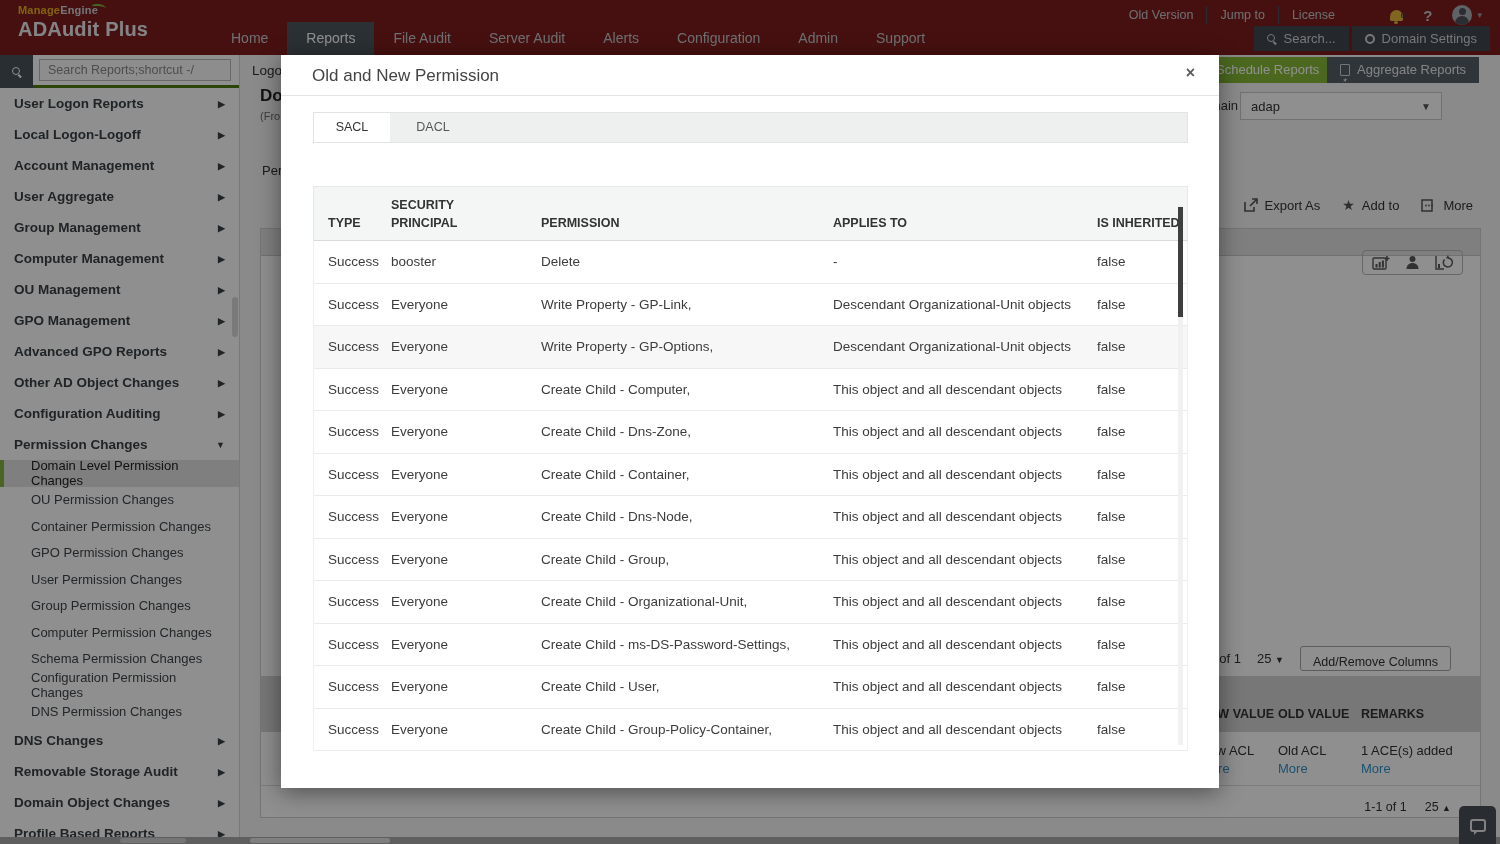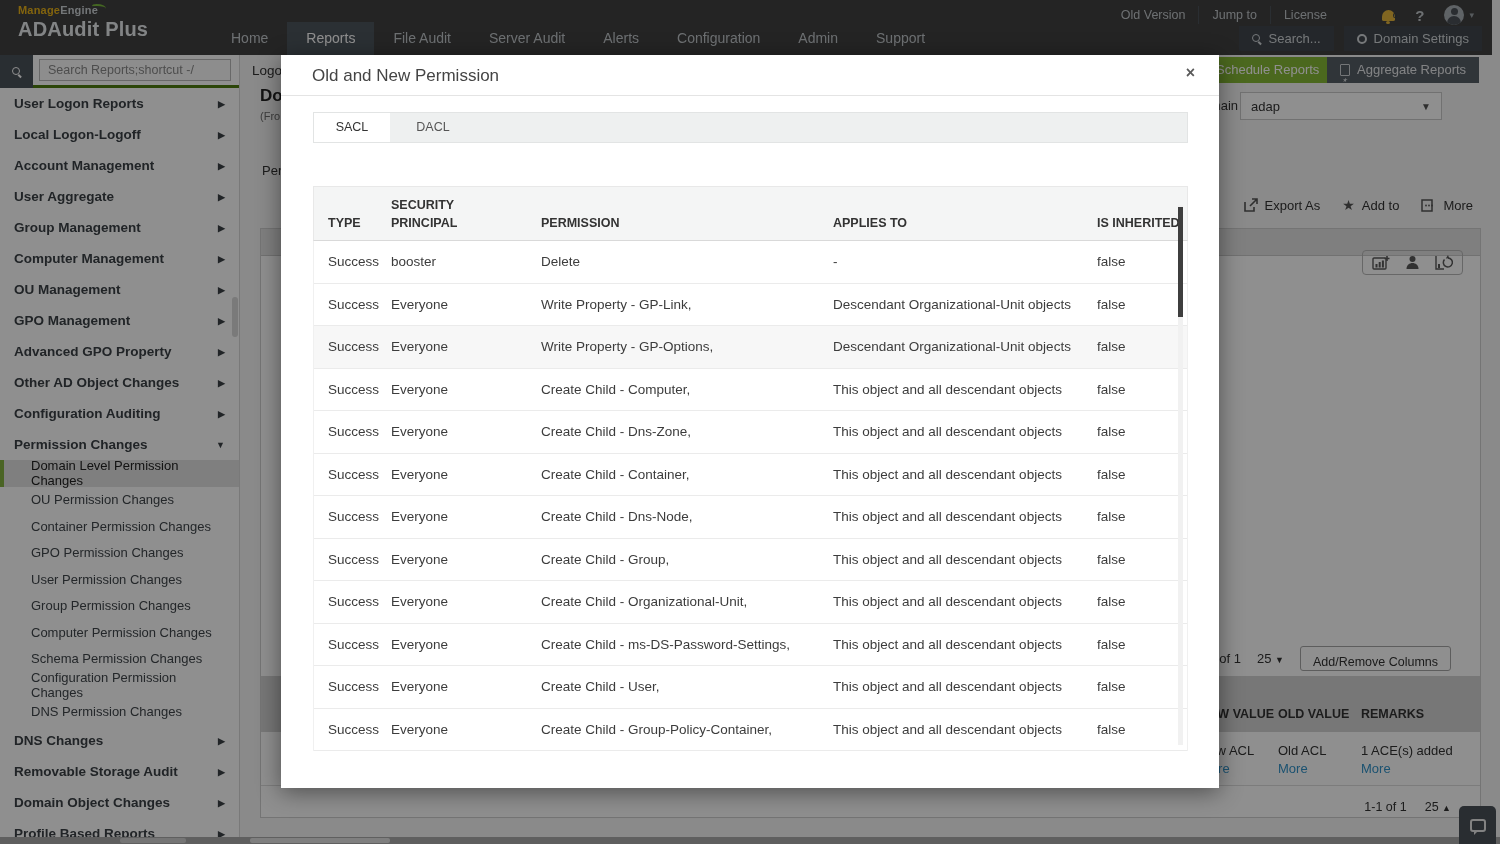--- a/index.html
+++ b/index.html
@@ -1,20 +1,20 @@
 <!DOCTYPE html>
 <html><head>
 <meta charset="utf-8">
 <style>
   * { margin:0; padding:0; box-sizing:border-box; }
   html,body { width:1500px; height:844px; overflow:hidden; }
   body { position:relative; font-family:"Liberation Sans", sans-serif; background:#f6f6f6; }
 
   
-  .topbar { position:absolute; top:0; left:0; right:8px; height:55px; background:#404040; z-index:10; }
+  .topbar { position:absolute; top:0; left:0; right:0; height:55px; background:#7f1d1d; z-index:10; }
   .brand { position:absolute; left:18px; top:4px; }
   .brand-top { font-size:11px; font-weight:bold; letter-spacing:.2px; }
   .brand-top .manage { color:#e9b219; }
   .brand-top .engine { color:#cdd2d6; }
   .brand-top .swoosh { display:inline-block; width:14px; height:7px; border-top:2px solid #7ab83d; border-radius:50% 100% 0 0; margin-left:-6px; vertical-align:top; }
   .product { font-size:20px; font-weight:bold; color:#e8ebee; margin-top:2px; letter-spacing:.2px; }
   nav.mainnav { position:absolute; left:212px; bottom:0; height:33px; display:flex; }
   .nav-item { line-height:33px; padding:0 19px; font-size:14px; color:#c3c8cc; cursor:pointer; }
   .nav-item.active { background:#4e565e; color:#ffffff; }
   .top-links { position:absolute; top:6px; right:152px; display:flex; align-items:center; }
@@ -23,21 +23,21 @@
   .top-icons { position:absolute; top:5px; right:18px; display:flex; align-items:center; gap:20px; }
   .bell { position:relative; width:13px; height:11px; background:#e7b73c; border-radius:7px 7px 2px 2px; display:inline-block; cursor:pointer; }
   .bell::after { content:""; position:absolute; left:4px; bottom:-3px; width:4px; height:3px; background:#e7b73c; border-radius:50%; }
   .bell .badge { position:absolute; right:-2px; top:1px; font-size:8px; font-weight:bold; color:#394046; }
   .help { font-size:15px; color:#c3c8cc; font-weight:bold; cursor:pointer; }
   .avatar-wrap { display:flex; align-items:center; gap:5px; cursor:pointer; }
   .avatar { position:relative; width:20px; height:20px; border-radius:50%; background:#a9b0b6; overflow:hidden; }
   .avatar::before { content:""; position:absolute; left:6.5px; top:3px; width:7px; height:7px; border-radius:50%; background:#4b5158; }
   .avatar::after { content:""; position:absolute; left:3px; top:11px; width:14px; height:9px; border-radius:7px 7px 0 0; background:#4b5158; }
   .caret { font-size:9px; color:#9aa1a7; }
-  .chips { position:absolute; right:10px; bottom:4px; display:flex; gap:10px; }
+  .chips { position:absolute; right:10px; bottom:4px; display:flex; gap:3px; }
   .chip { display:flex; align-items:center; gap:7px; background:#40474e; padding:5px 13px; font-size:13px; color:#d2d6d9; cursor:pointer; }
   .mag { position:relative; width:10px; height:10px; display:inline-block; }
   .mag::before { content:""; position:absolute; left:0; top:0; width:6px; height:6px; border:1.5px solid #d2d6d9; border-radius:50%; }
   .mag::after { content:""; position:absolute; left:7px; top:7px; width:4px; height:1.5px; background:#d2d6d9; transform:rotate(45deg); transform-origin:0 0; }
   .ring { width:10px; height:10px; border:2px solid #d2d6d9; border-radius:50%; display:inline-block; }
 
   
   .sidebar { position:absolute; top:55px; left:0; width:240px; bottom:0; background:#ffffff; border-right:1px solid #d8d8d8; z-index:5; overflow:hidden; }
   .side-search { display:flex; height:33px; border-bottom:3px solid #4d7c0f; }
   .side-search-icon { width:33px; height:33px; background:#4a525a; display:flex; align-items:center; justify-content:center; cursor:pointer; flex:none; }
@@ -190,21 +190,21 @@
         </div>
         <div class="side-item">
           <span class="lbl">OU Management</span>
           <span class="arr">▶</span>
         </div>
         <div class="side-item">
           <span class="lbl">GPO Management</span>
           <span class="arr">▶</span>
         </div>
         <div class="side-item">
-          <span class="lbl">Advanced GPO Property</span>
+          <span class="lbl">Advanced GPO Reports</span>
           <span class="arr">▶</span>
         </div>
         <div class="side-item">
           <span class="lbl">Other AD Object Changes</span>
           <span class="arr">▶</span>
         </div>
         <div class="side-item">
           <span class="lbl">Configuration Auditing</span>
           <span class="arr">▶</span>
         </div>

